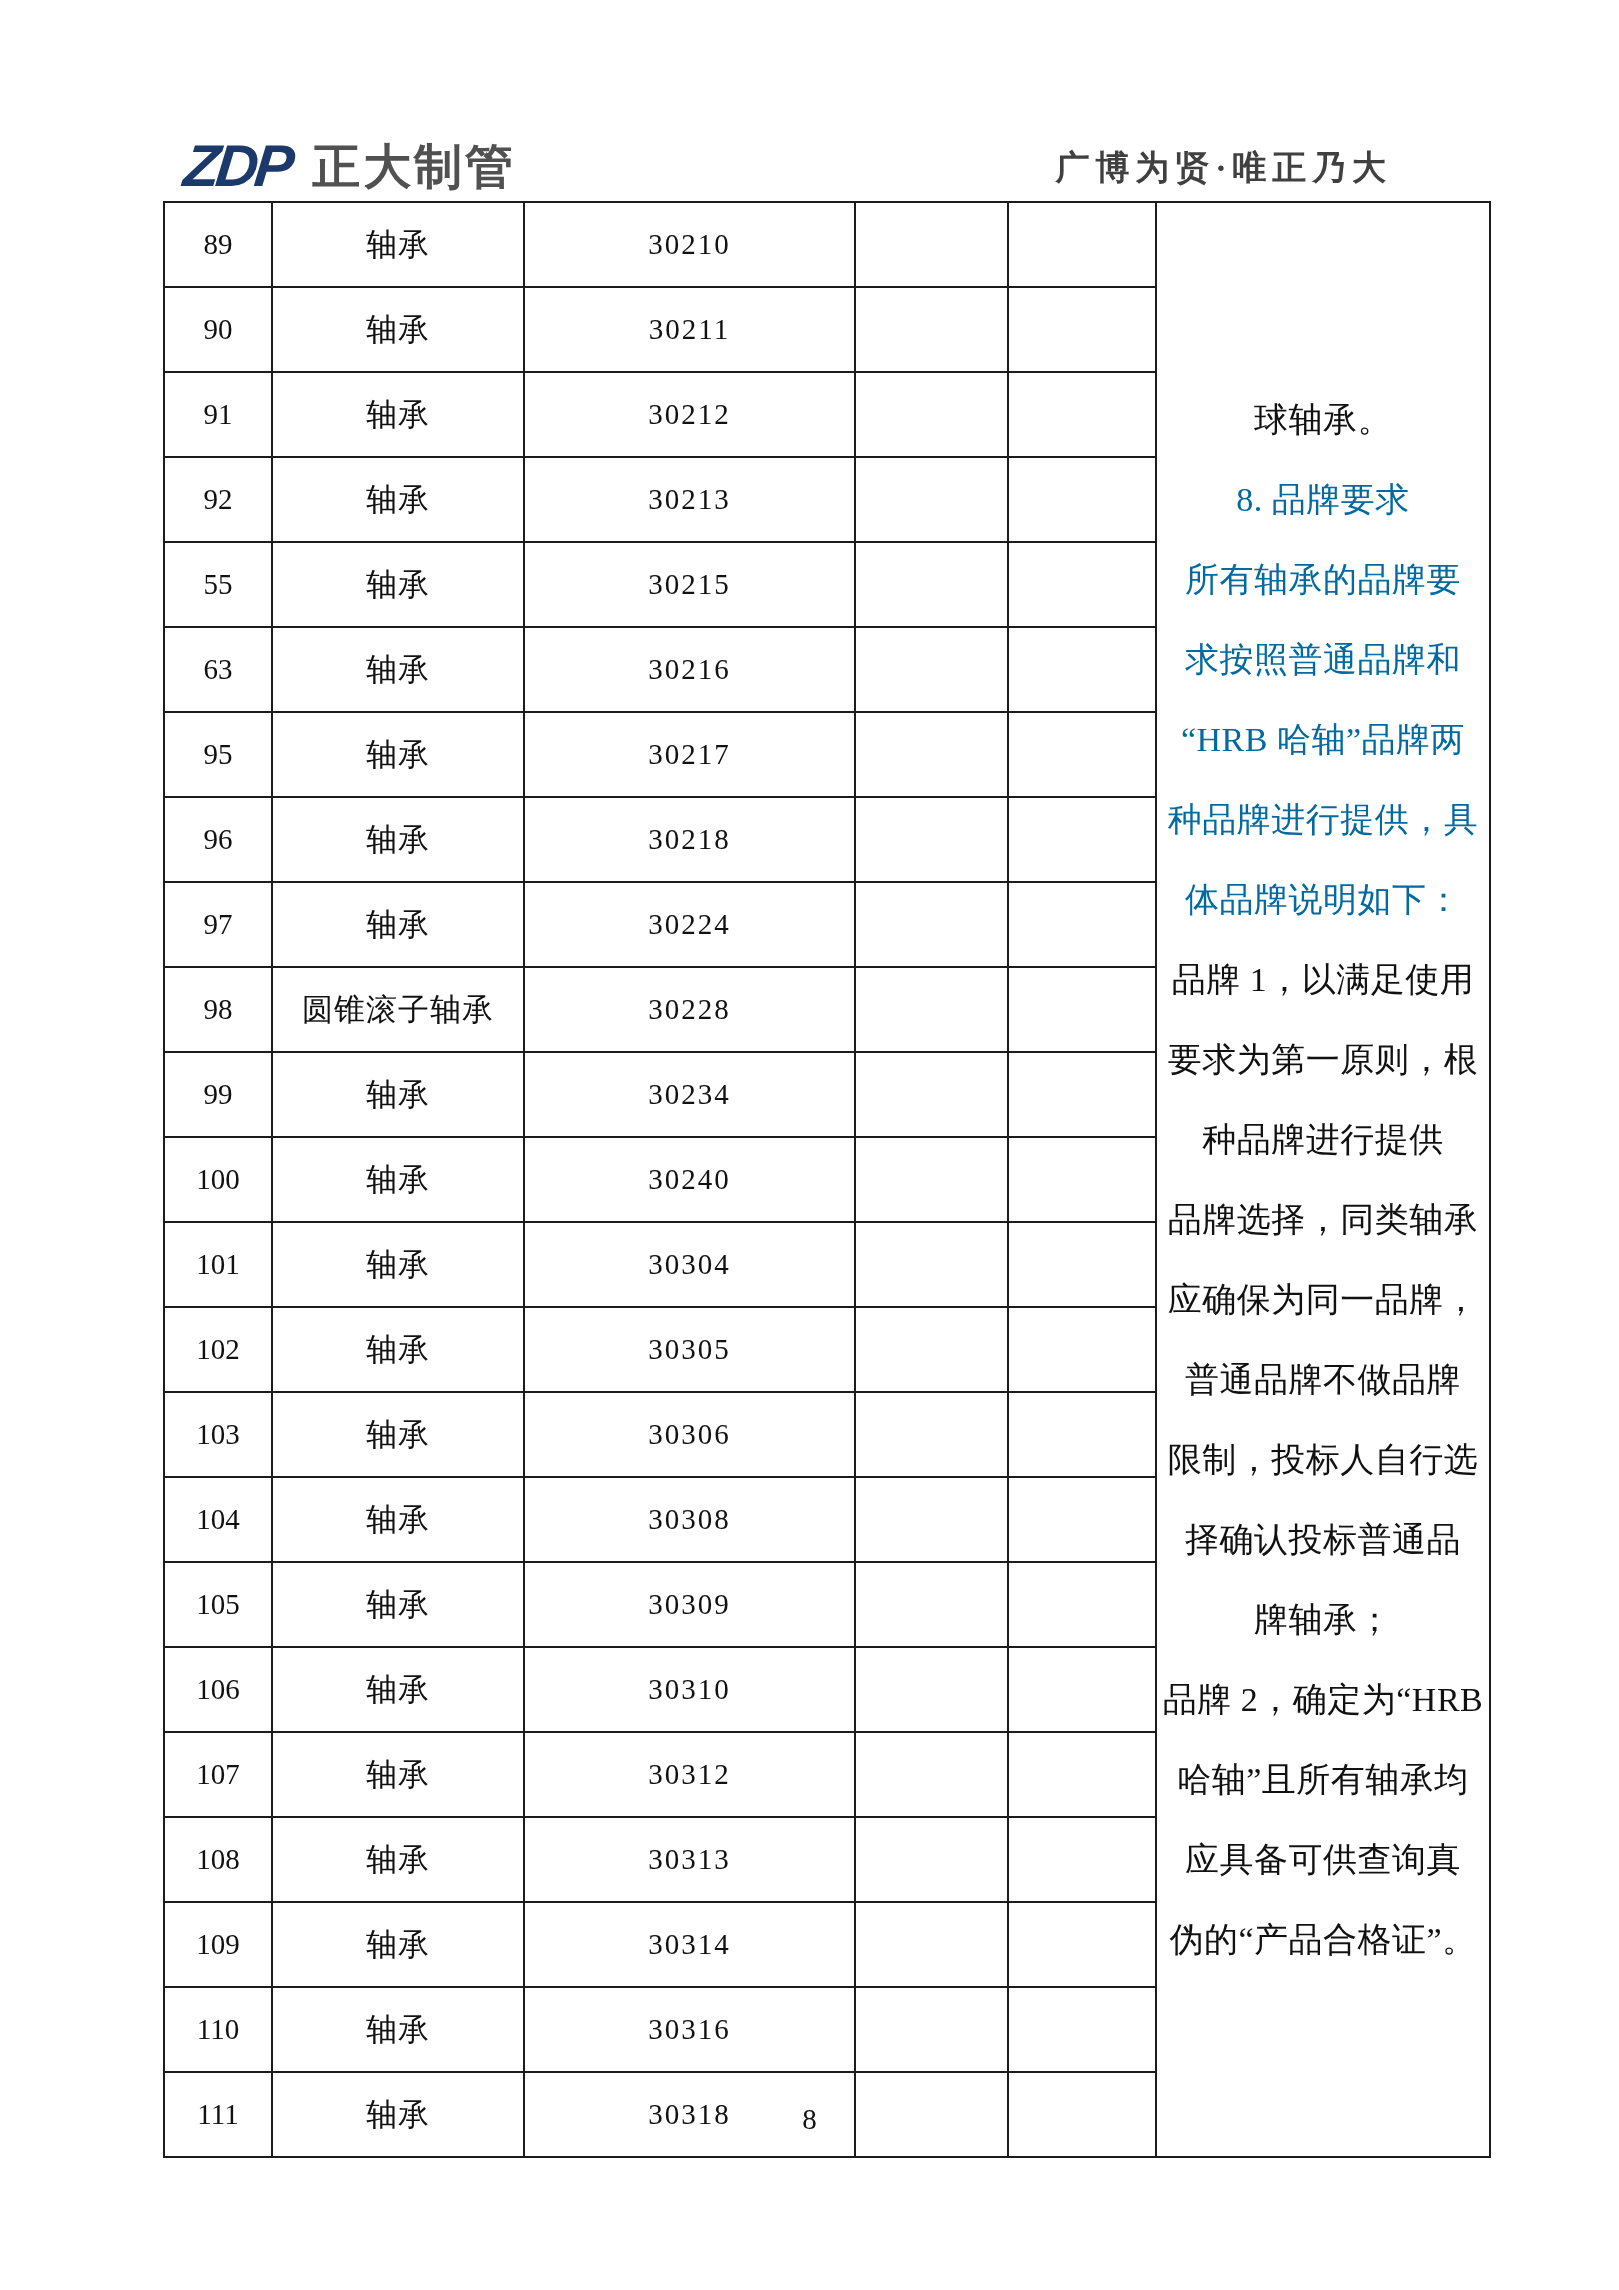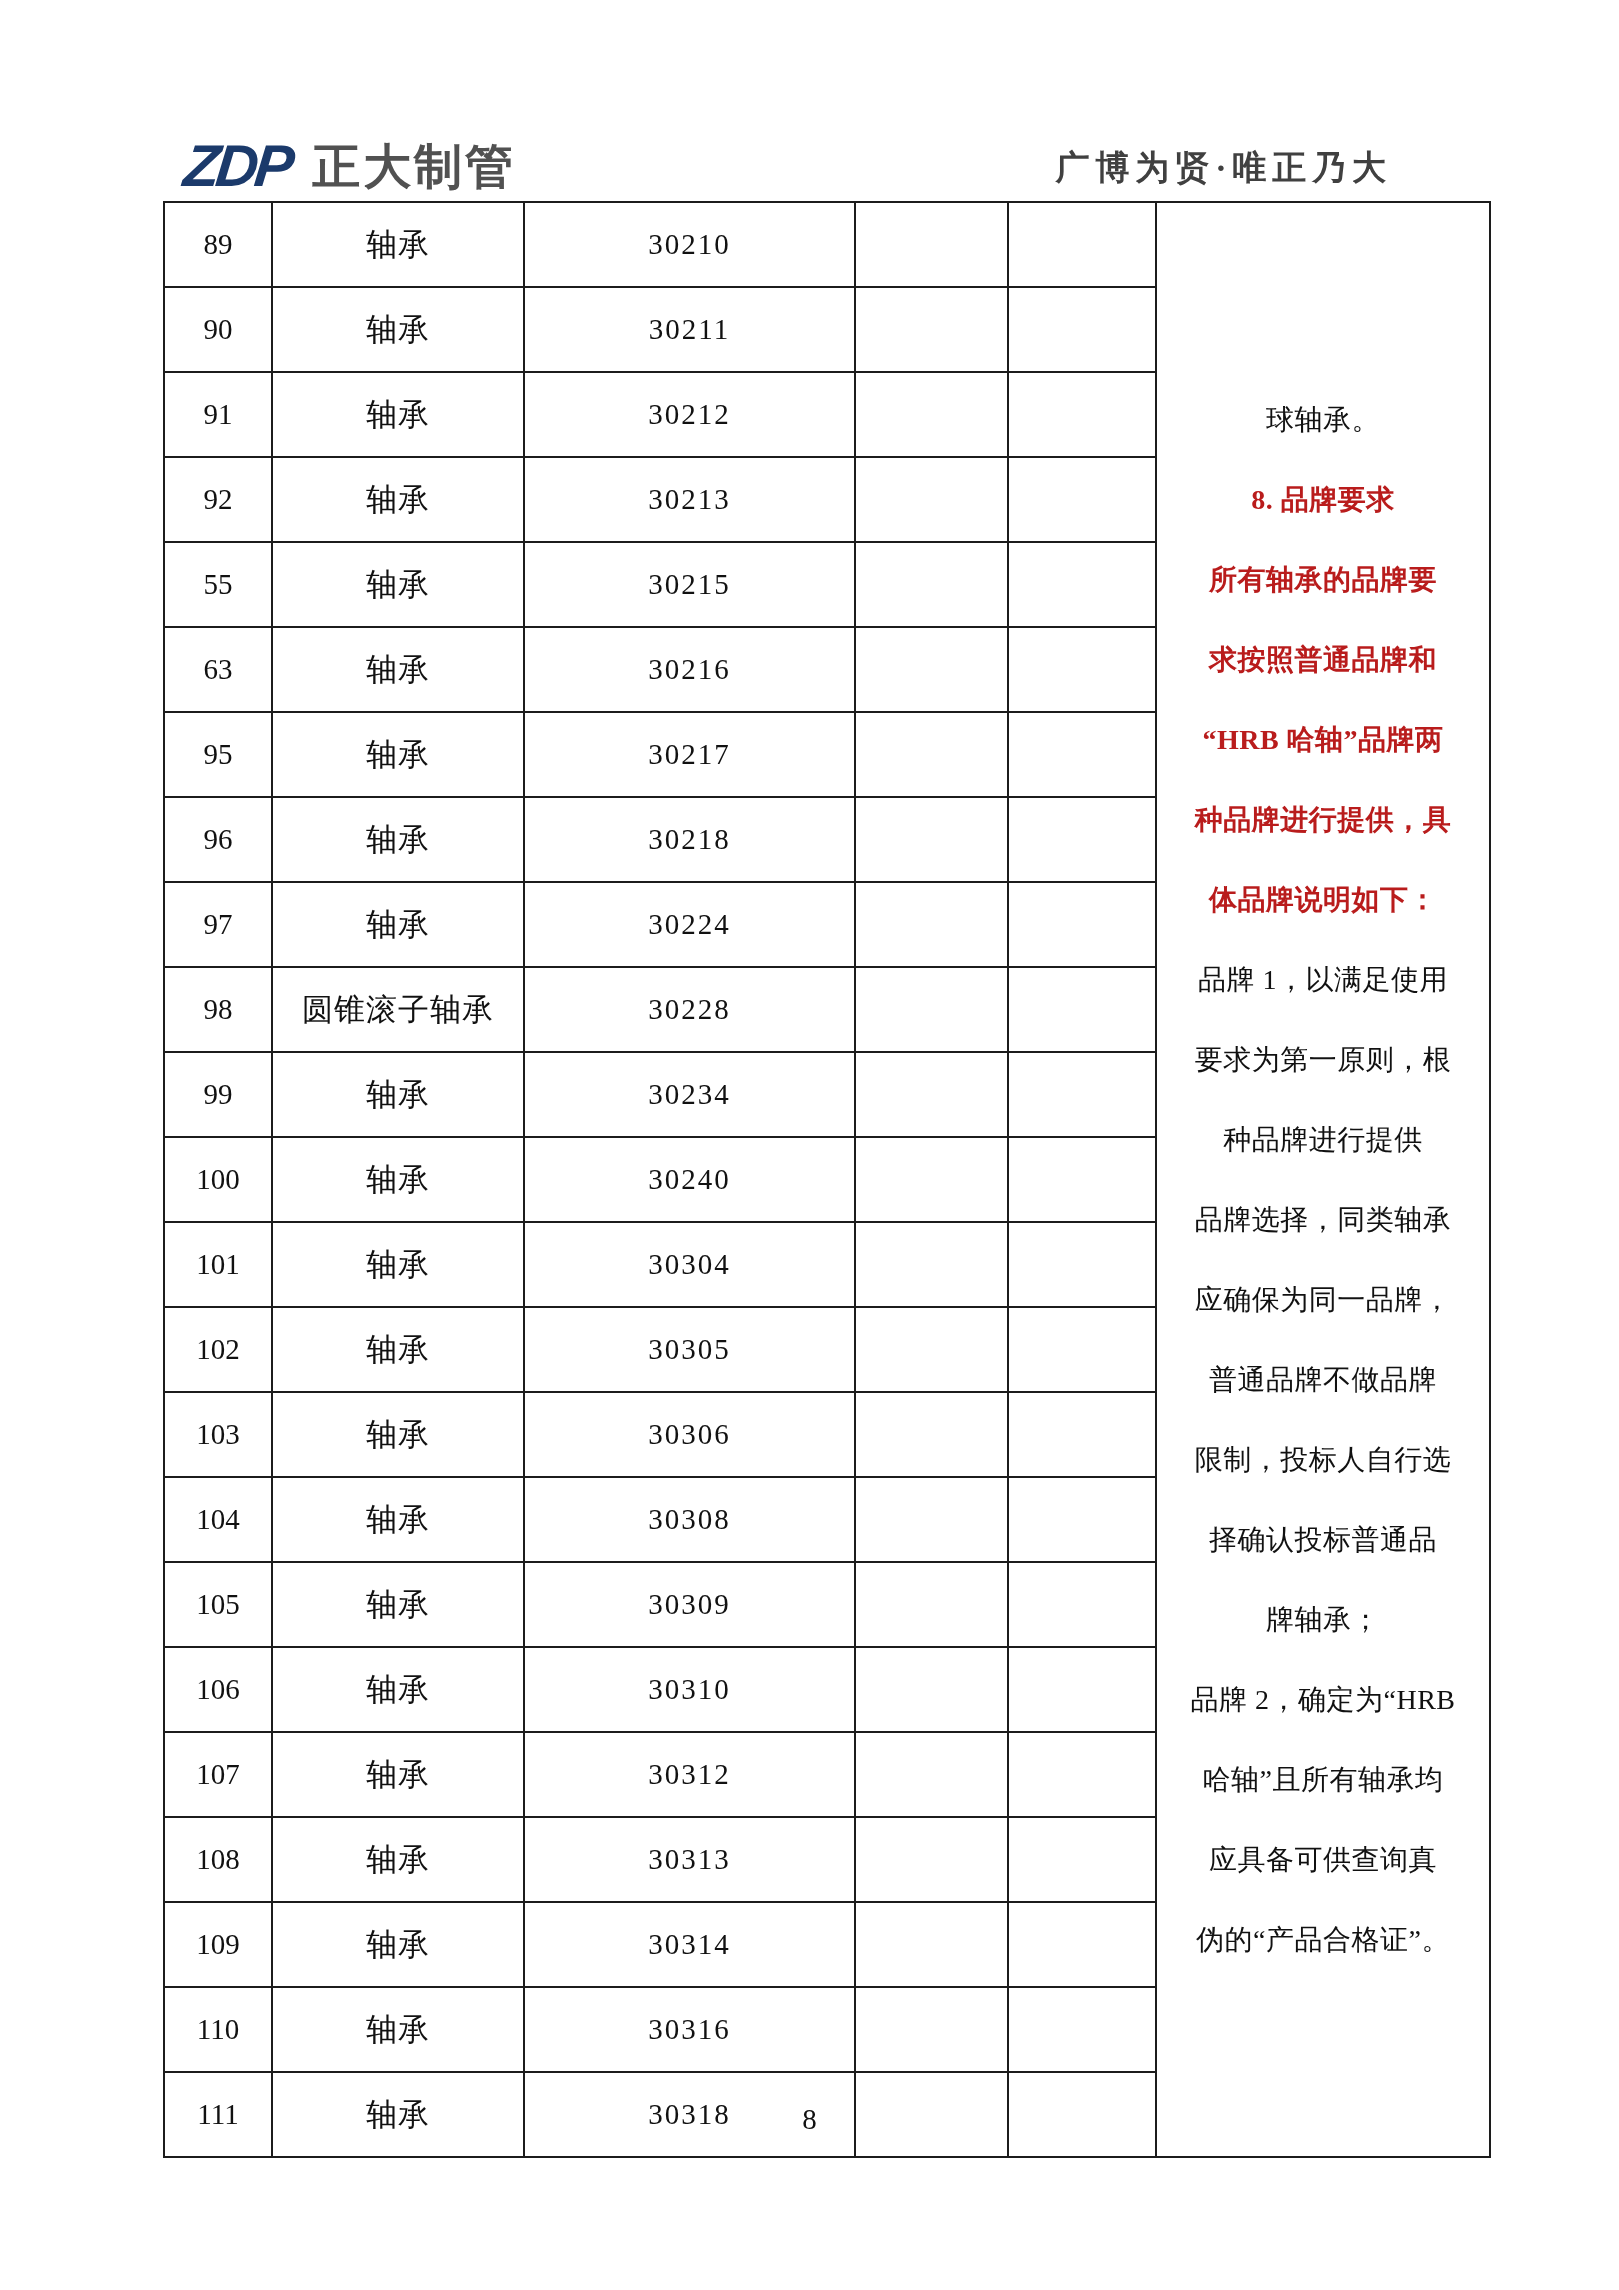--- a/index.html
+++ b/index.html
@@ -74,33 +74,33 @@
     overflow: hidden;
   }
   td.c0 { font-size: 29px; }
   td.c1 { font-size: 31px; letter-spacing: 1px; margin-top: 24px; }
   td.c2 { font-size: 29px; letter-spacing: 2px; }
 
   td.notes-cell {
     text-align: left;
     vertical-align: top;
     padding: 4.9px 5.9px 0 13.7px;
-    font-size: 28px;
+    font-size: 34px;
     overflow: visible;
   }
   .note-line {
     height: 80px;
     line-height: 80px;
     white-space: nowrap;
     color: #111111;
     letter-spacing: 0.5px;
   }
   .note-line.bold-navy {
-    color: #b91c1c;
-    font-weight: bold;
+    color: #0369a1;
+    font-weight: normal;
   }
 
   
   .page-number {
     position: absolute;
     top: 2103px;
     left: 0;
     width: 100%;
     text-align: center;
     font-size: 29px;

